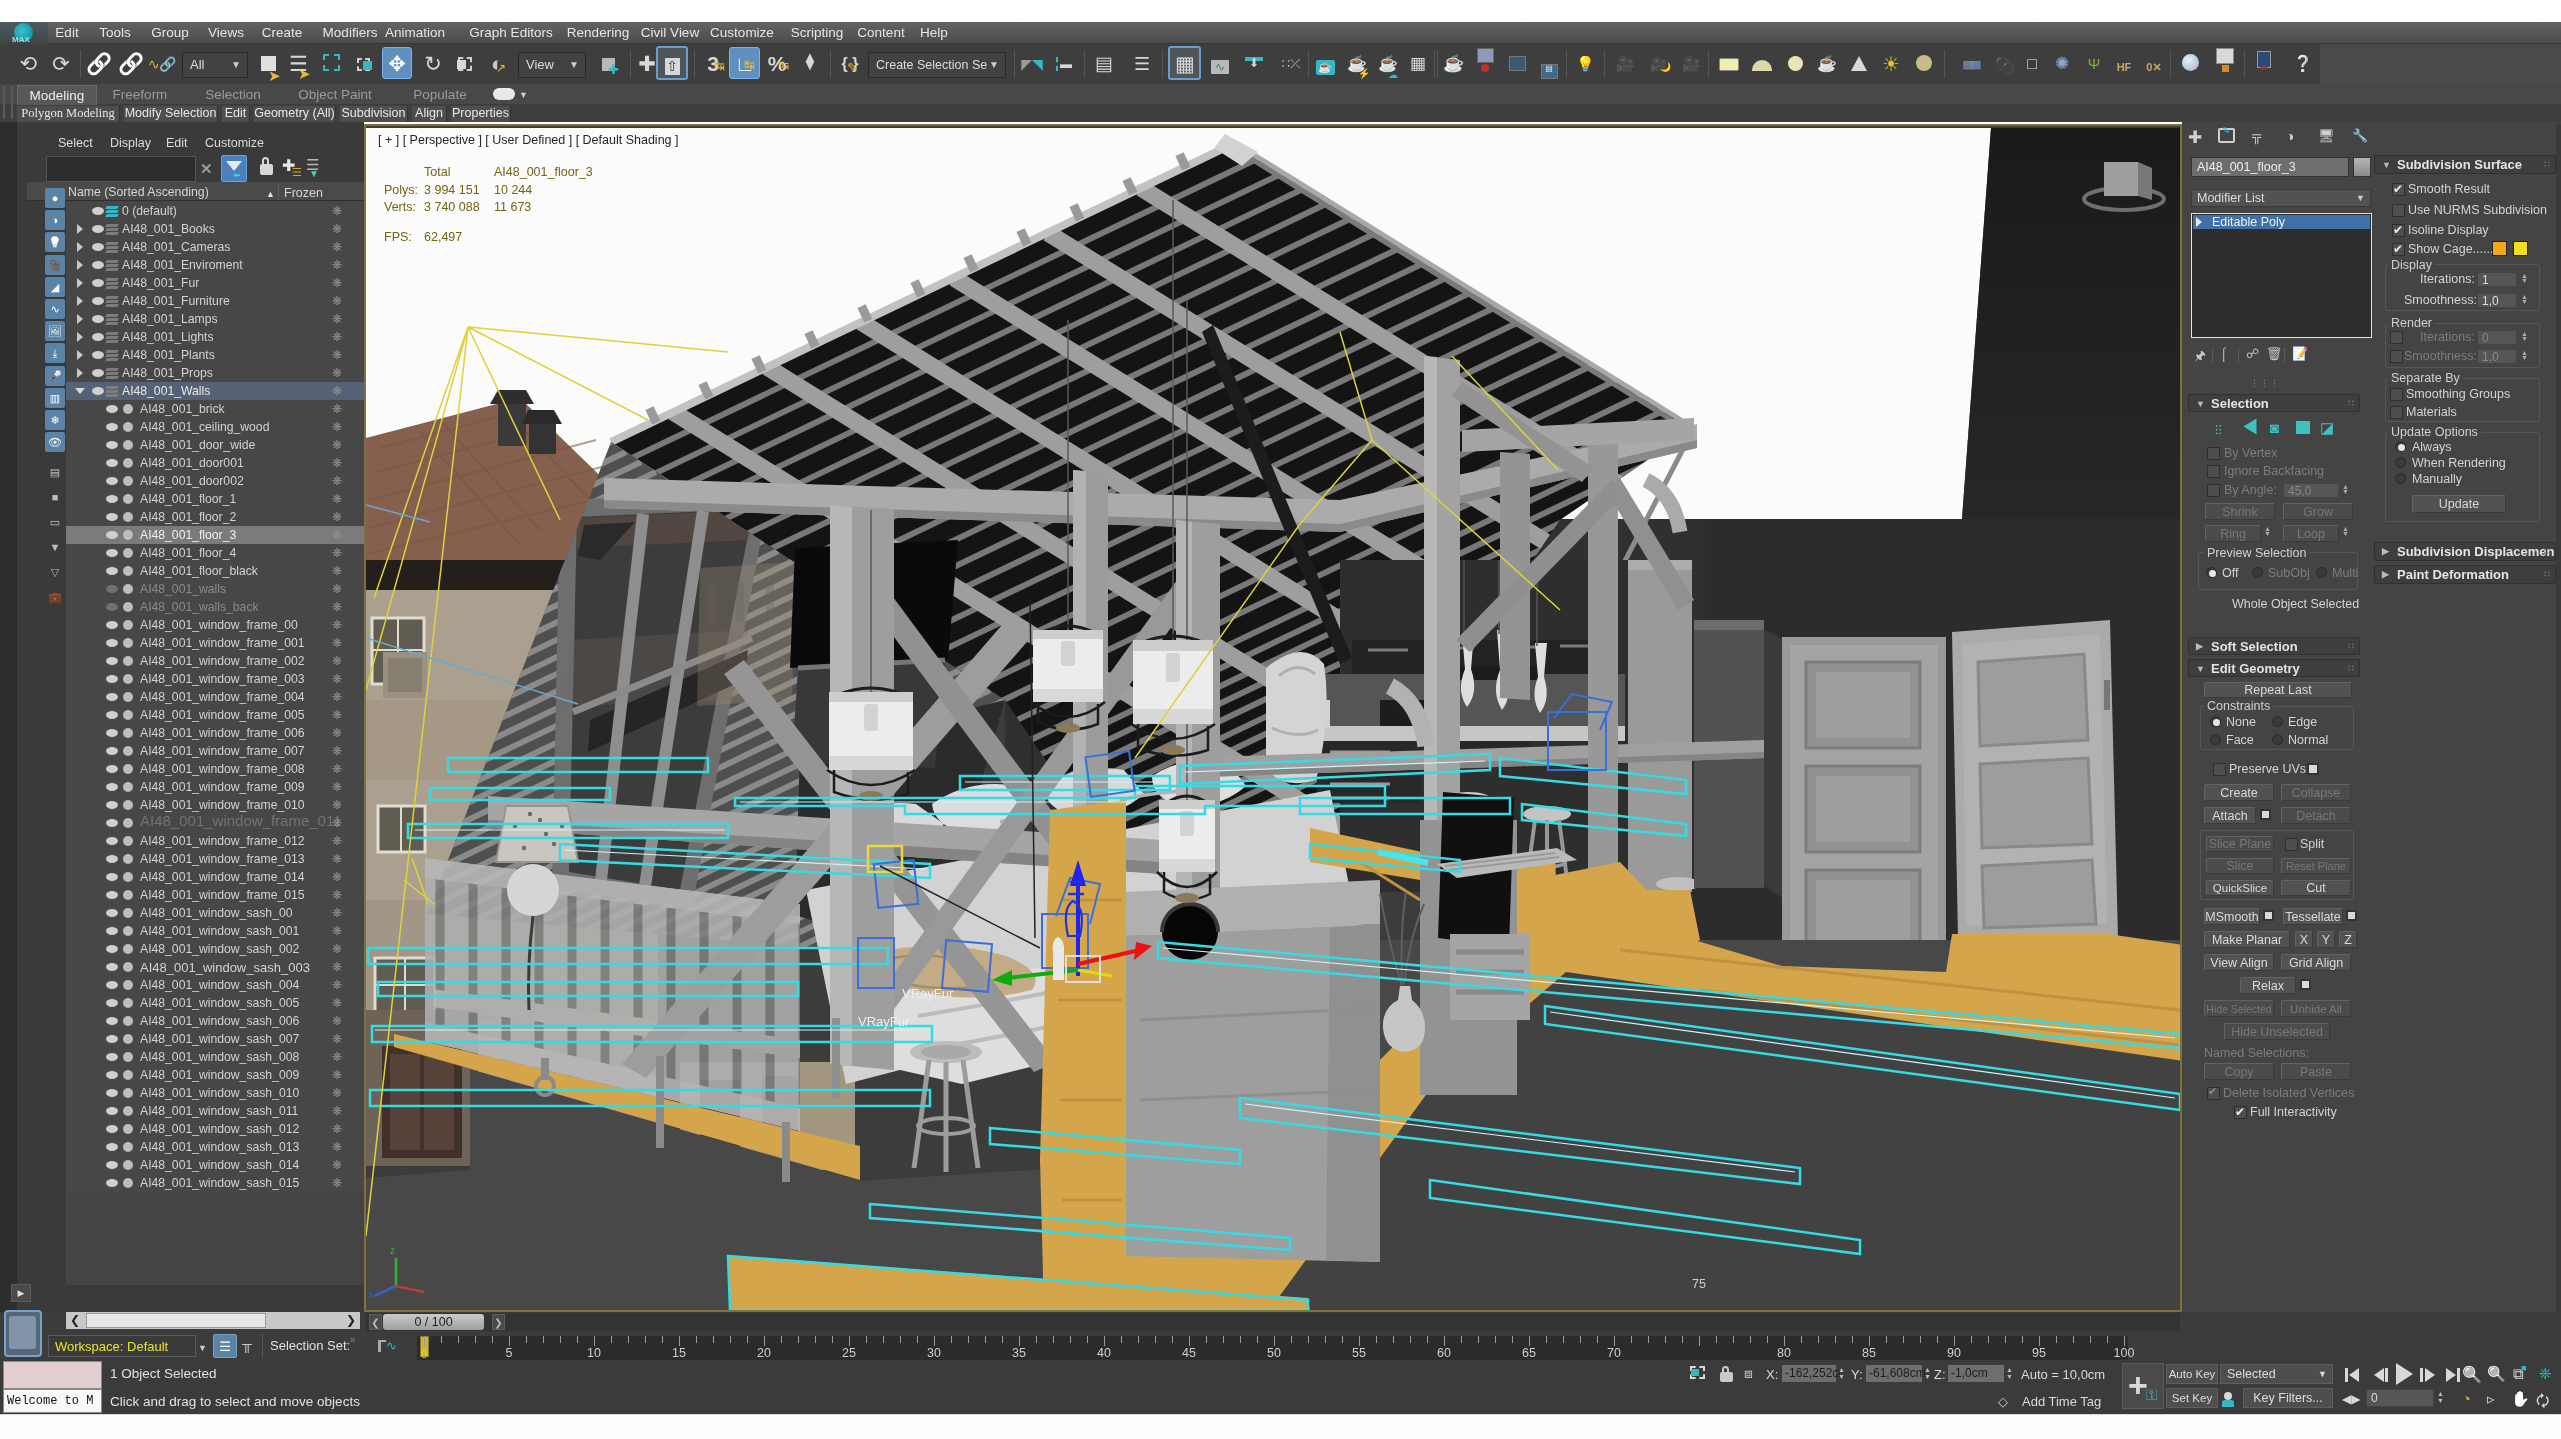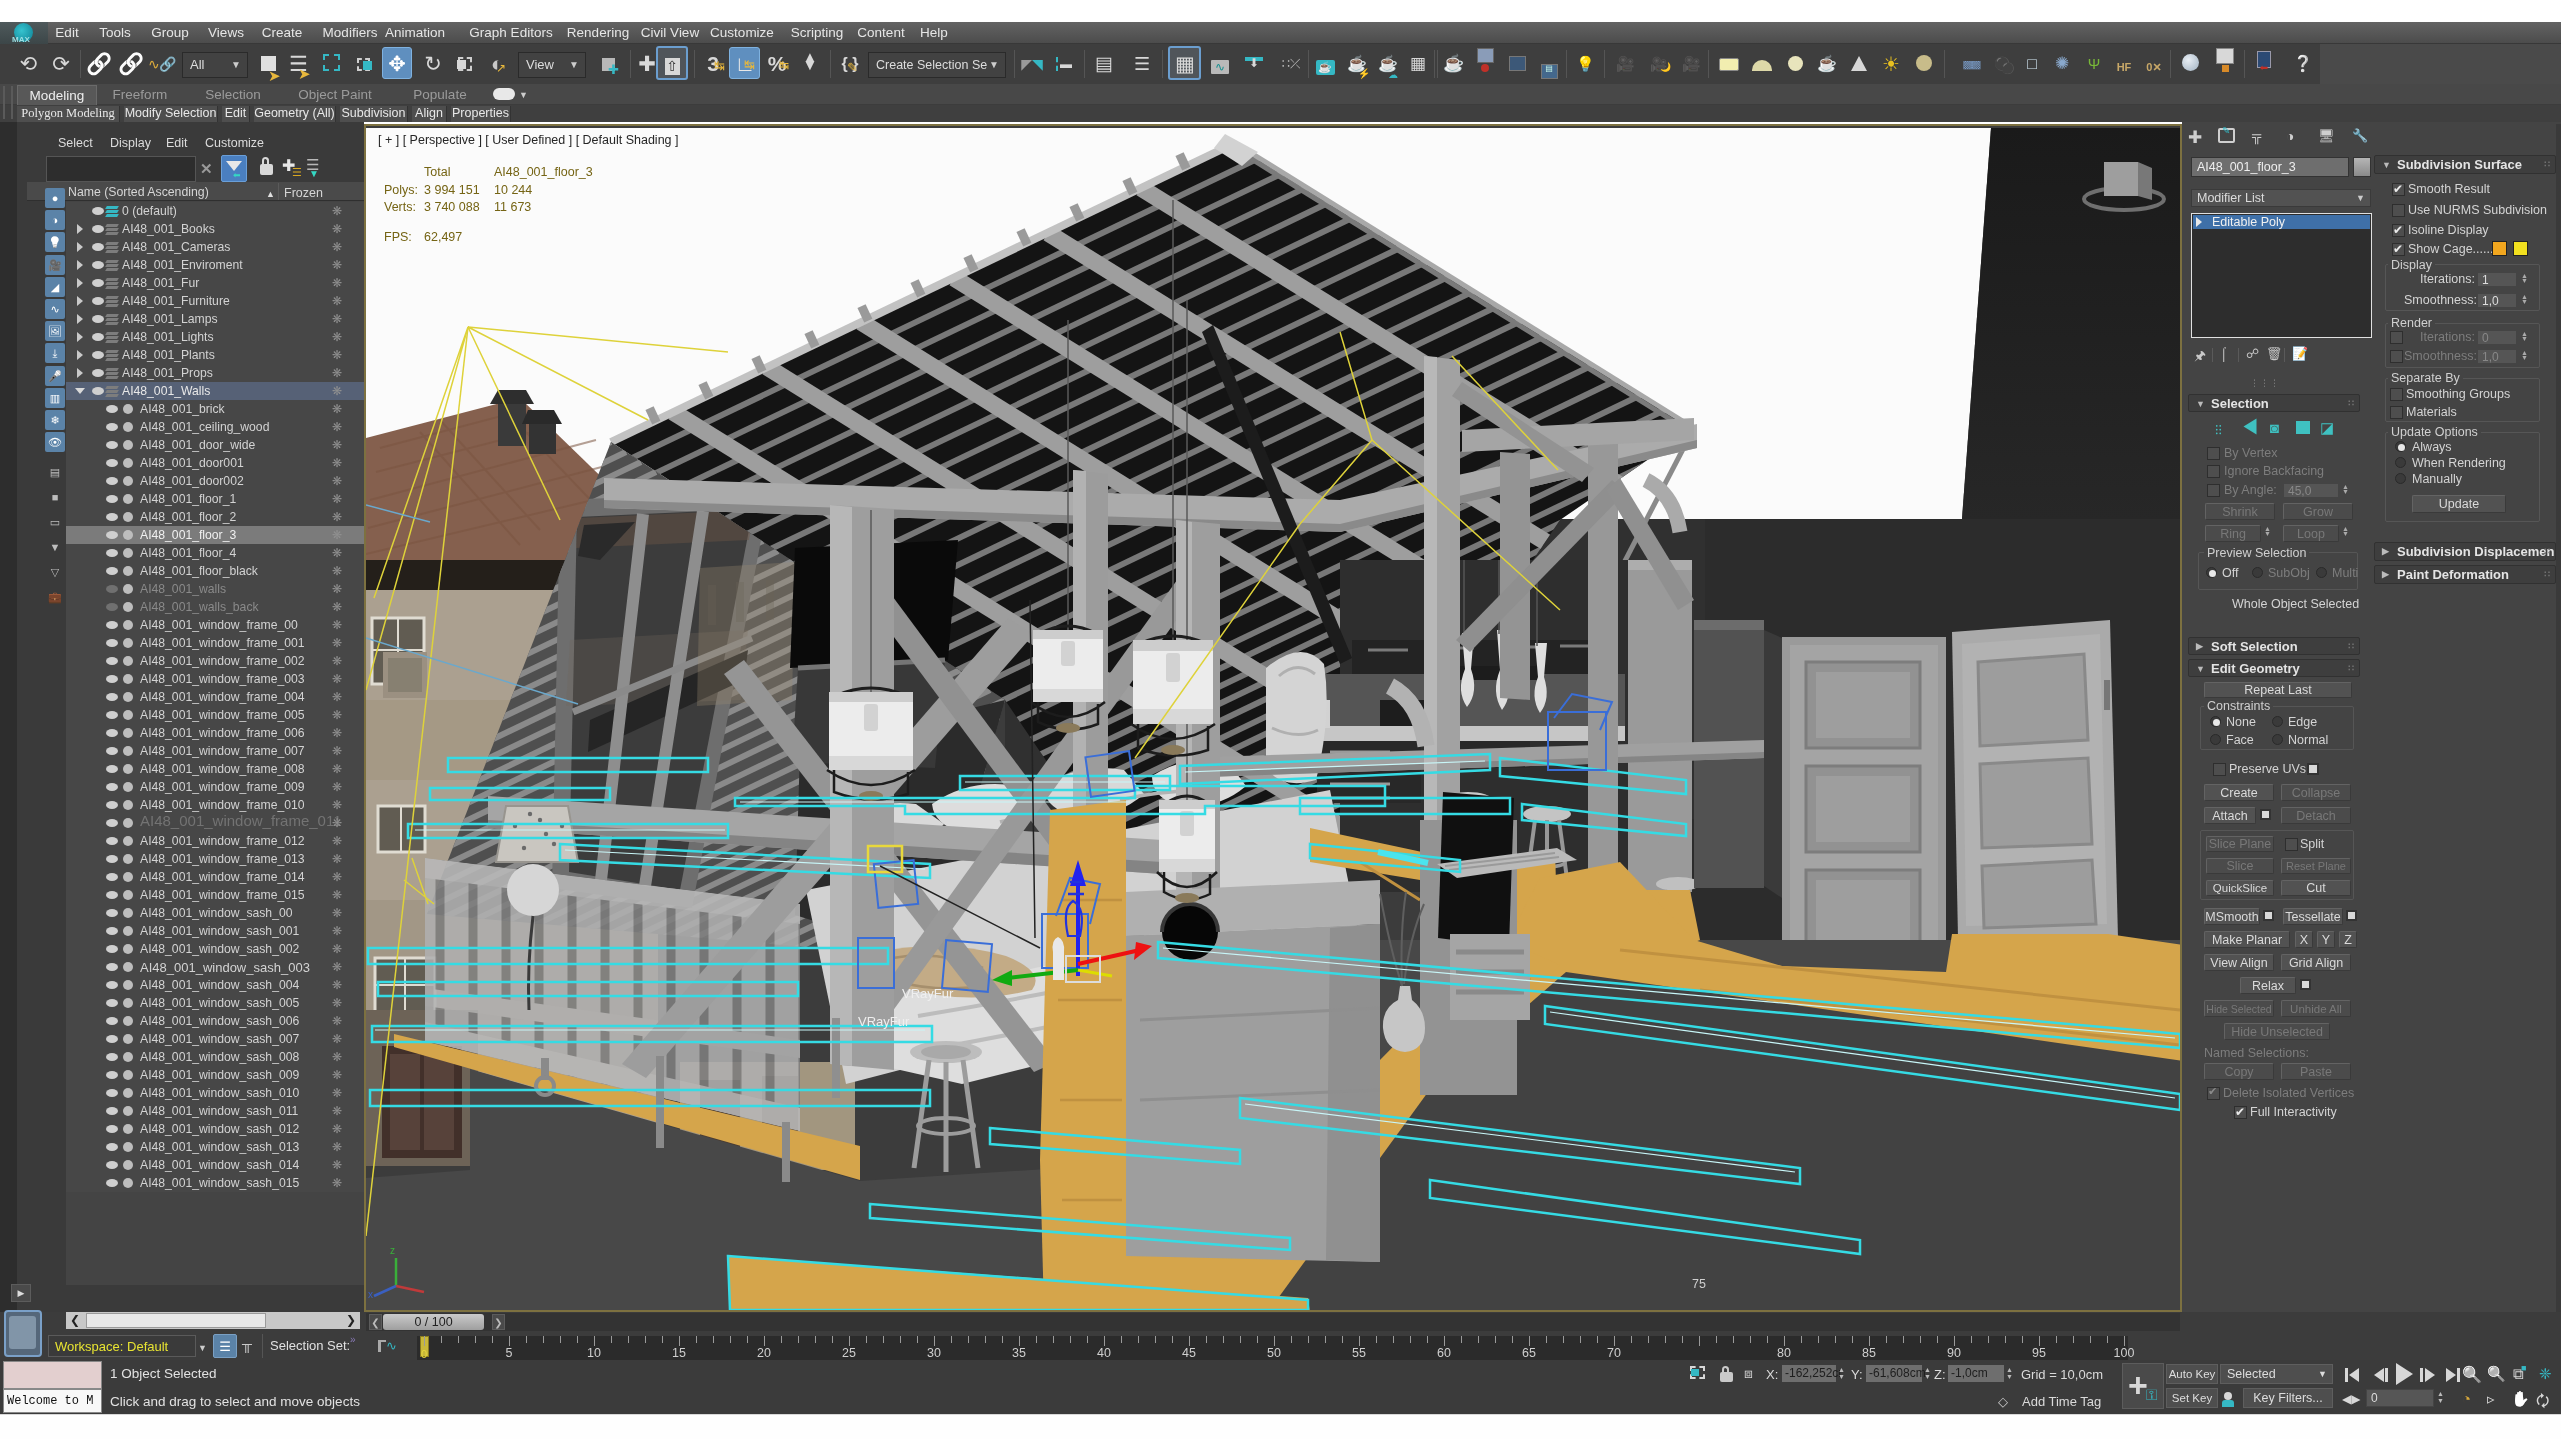--- a/index.html
+++ b/index.html
@@ -1271,21 +1271,21 @@
 <div class="abs" style="position:absolute;left:1744px;top:1365px;color:#d8d8d8;font-size:14px;">⧈</div>
 <div class="abs" style="position:absolute;left:1766px;top:1367px;color:#dadada;font-size:13px;">X:</div>
 <div class="abs" style="position:absolute;left:1782px;top:1365px;width:54px;height:17px;background:#6e6e6e;color:#1e1e1e;font-size:12px;line-height:16px;padding-left:3px;">-162,252cr</div>
 <div class="abs" style="position:absolute;left:1838px;top:1366px;color:#bbb;font-size:7px;line-height:7px;">▲<br>▼</div>
 <div class="abs" style="position:absolute;left:1851px;top:1367px;color:#dadada;font-size:13px;">Y:</div>
 <div class="abs" style="position:absolute;left:1866px;top:1365px;width:56px;height:17px;background:#6e6e6e;color:#1e1e1e;font-size:12px;line-height:16px;padding-left:3px;">-61,608cm</div>
 <div class="abs" style="position:absolute;left:1924px;top:1366px;color:#bbb;font-size:7px;line-height:7px;">▲<br>▼</div>
 <div class="abs" style="position:absolute;left:1934px;top:1367px;color:#dadada;font-size:13px;">Z:</div>
 <div class="abs" style="position:absolute;left:1948px;top:1365px;width:56px;height:17px;background:#6e6e6e;color:#1e1e1e;font-size:12px;line-height:16px;padding-left:3px;">-1,0cm</div>
 <div class="abs" style="position:absolute;left:2006px;top:1366px;color:#bbb;font-size:7px;line-height:7px;">▲<br>▼</div>
-<div class="abs" style="position:absolute;left:2021px;top:1367px;color:#dadada;font-size:13px;">Grid = 10,0cm</div>
+<div class="abs" style="position:absolute;left:2021px;top:1367px;color:#dadada;font-size:13px;">Auto = 10,0cm</div>
 <div class="abs" style="position:absolute;left:1998px;top:1394px;color:#cfcfcf;font-size:13px;">◇</div>
 <div class="abs" style="position:absolute;left:2022px;top:1394px;color:#dadada;font-size:13px;">Add Time Tag</div>
 
 <div class="abs" style="position:absolute;left:2122px;top:1363px;width:42px;height:46px;background:#4a4a4a;border:1px solid #5c5c5c;"></div>
 <div class="abs" style="position:absolute;left:2128px;top:1363px;color:#d8d8d8;font-size:34px;font-weight:bold;line-height:44px;">+</div>
 <div class="abs" style="position:absolute;left:2146px;top:1386px;color:#35b8c4;font-size:15px;">⚿</div>
 <div class="abs" style="position:absolute;left:2166px;top:1364px;width:52px;height:20px;background:#4e4e4e;border:1px solid #5e5e5e;color:#ddd;font-size:11.5px;text-align:center;line-height:19px;white-space:nowrap;">Auto Key</div>
 <div class="abs" style="position:absolute;left:2166px;top:1388px;width:52px;height:20px;background:#4e4e4e;border:1px solid #5e5e5e;color:#ddd;font-size:11.5px;text-align:center;line-height:19px;white-space:nowrap;">Set Key</div>
 <div class="abs" style="position:absolute;left:2220px;top:1364px;width:113px;height:20px;background:#4e4e4e;border:1px solid #5e5e5e;color:#ddd;font-size:12.5px;line-height:19px;padding-left:6px;">Selected<span style="position:absolute;right:5px;font-size:9px;">▼</span></div>
 <div class="abs" style="position:absolute;left:2224px;top:1392px;width:8px;height:8px;border-radius:50%;background:#d8d8d8;"></div>

